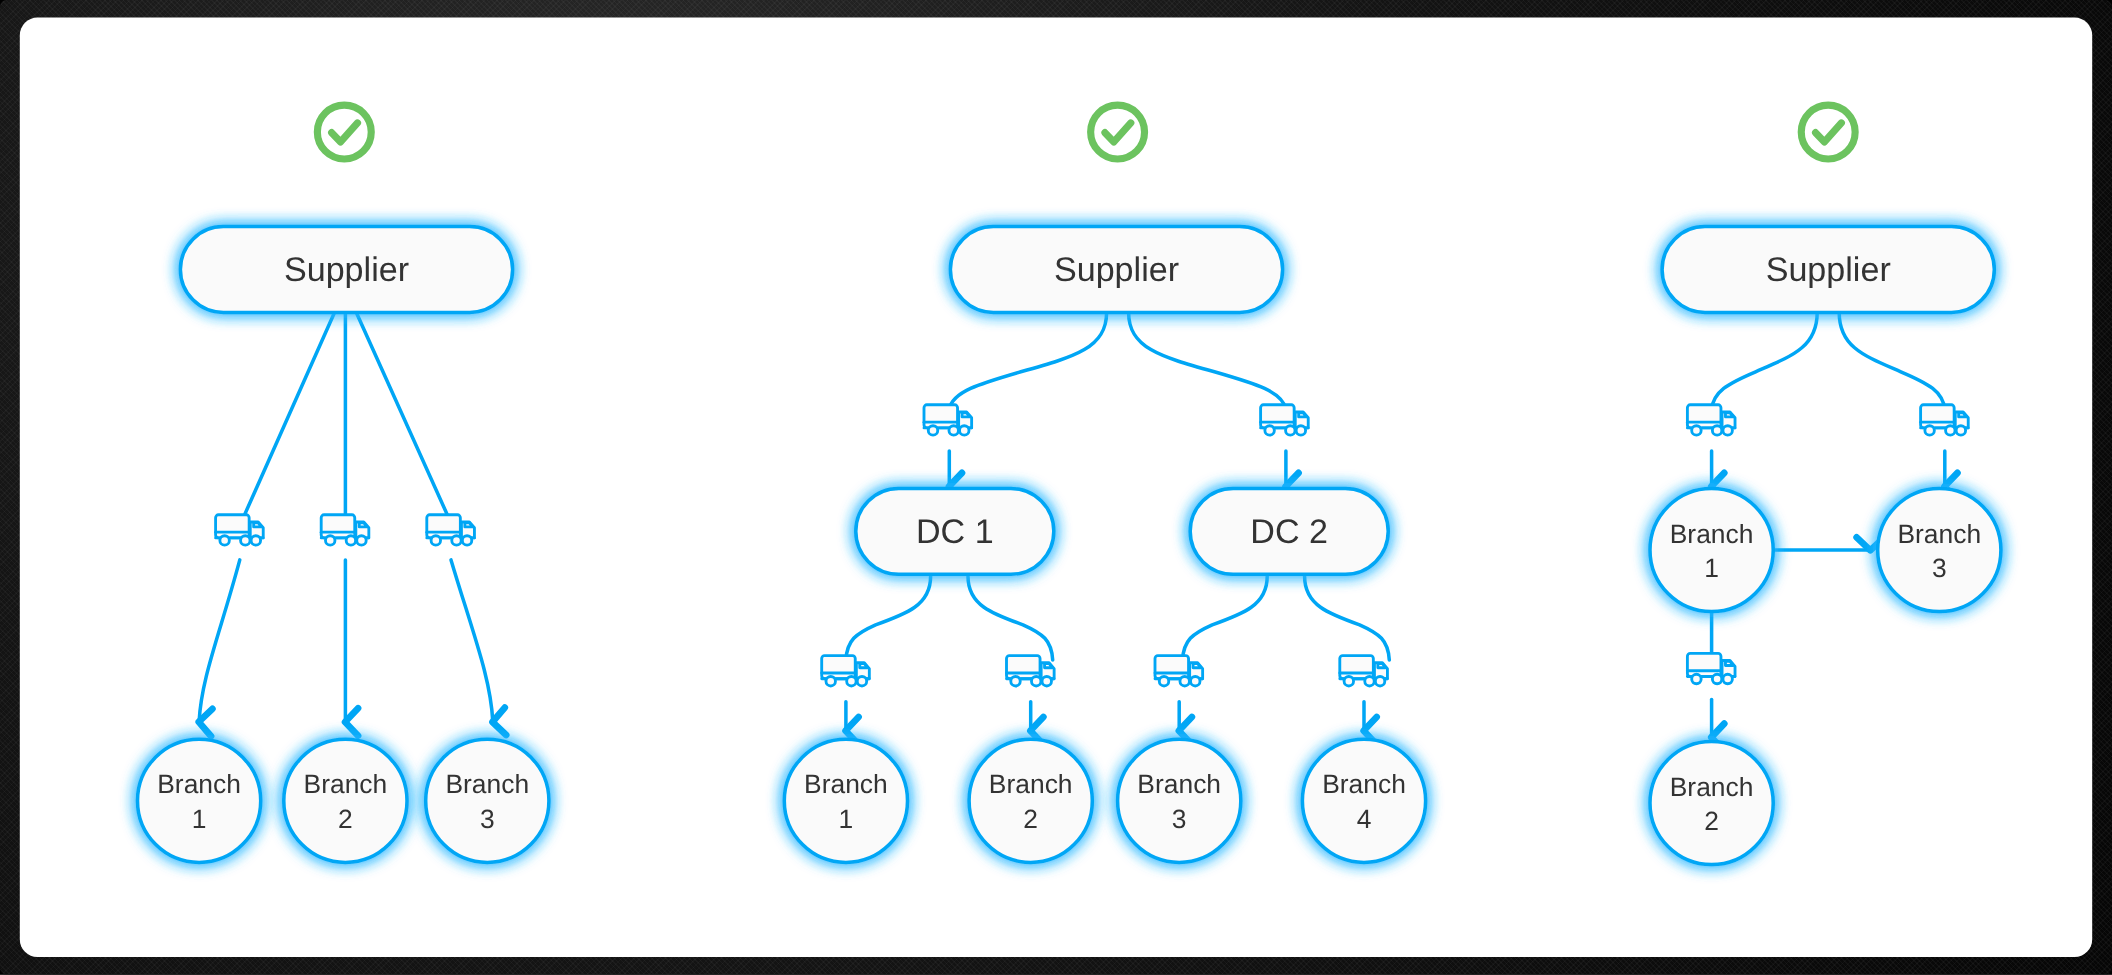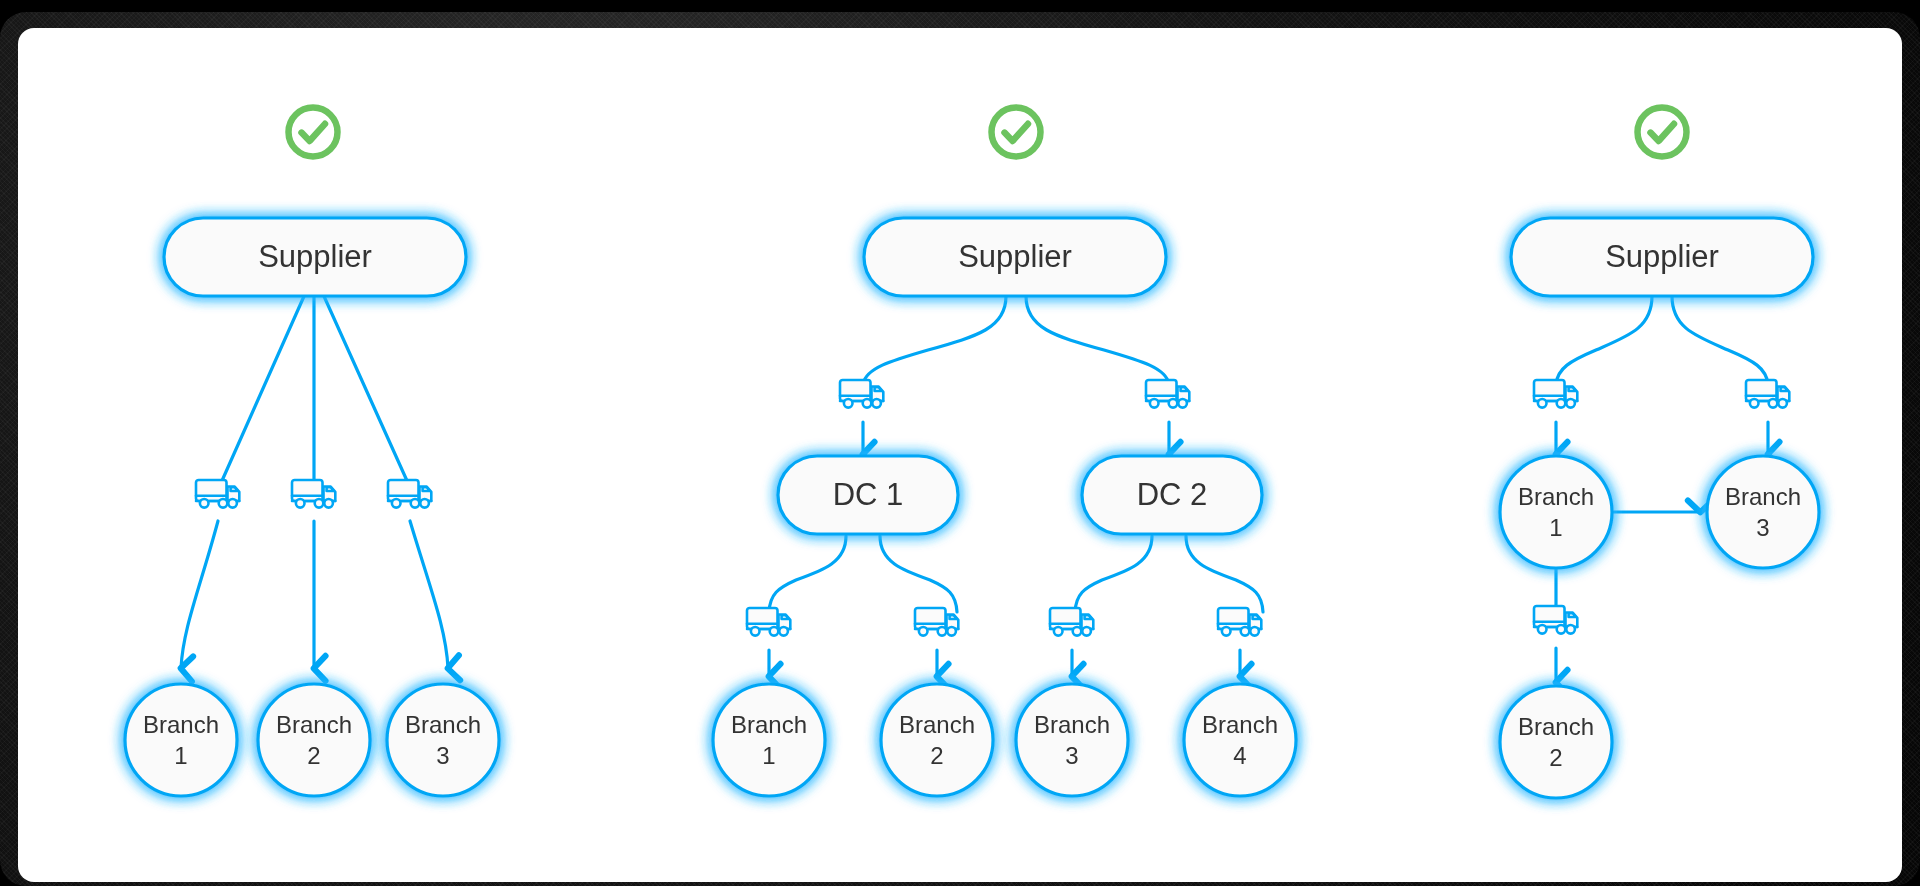--- a/index.html
+++ b/index.html
@@ -6,22 +6,21 @@
   body{width:1920px;height:886px;overflow:hidden;
        font-family:"Liberation Sans","DejaVu Sans",sans-serif;}
 
   
   #frame{
     position:absolute; inset:0;
     background:
       repeating-linear-gradient(45deg, rgba(255,255,255,.035) 0 1px, rgba(0,0,0,0) 1px 3px),
       repeating-linear-gradient(-45deg, rgba(255,255,255,.03) 0 1px, rgba(0,0,0,0) 1px 4px),
       radial-gradient(circle at 30% 20%, #2a2a2a 0%, #141414 45%, #060606 100%);
-    border-radius:26px;
-    margin-top:12px;
+    border-radius:6px;
   }
   #canvas{
     position:absolute;
     left:18px; top:16px; width:1884px; height:854px;
     background:#ffffff;
     border-radius:16px;
     overflow:hidden;
   }
   svg#diagram{position:absolute;left:0;top:0;width:1884px;height:854px;display:block;}
 

